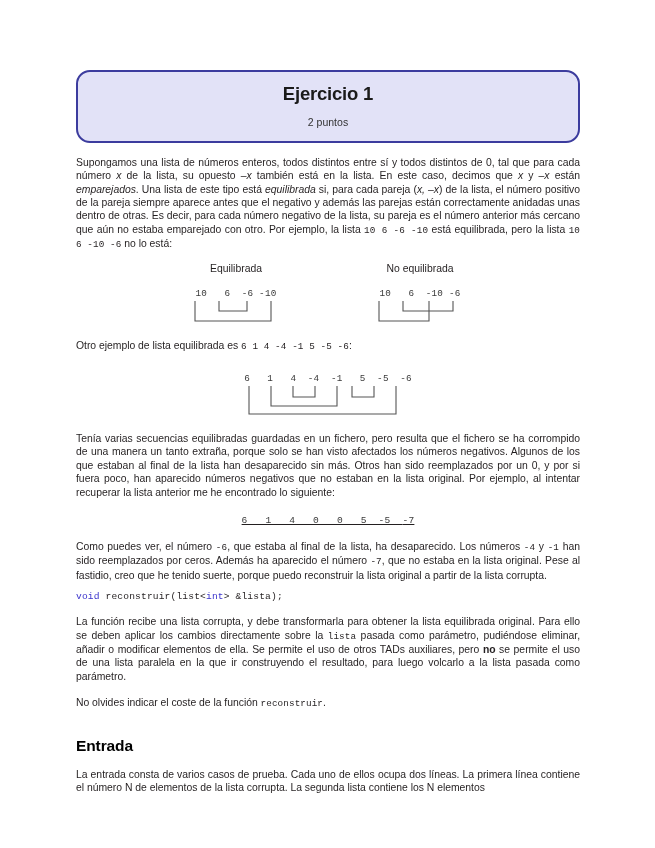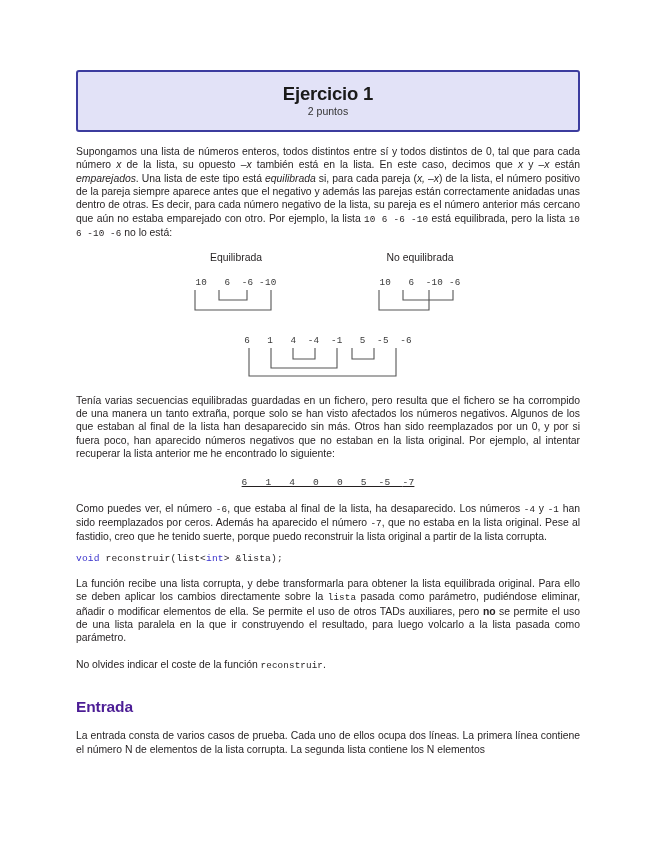--- a/index.html
+++ b/index.html
@@ -26,37 +26,37 @@
     position: absolute;
     left: 76px;
     top: 70px;
     width: 504px;
   }
 
   
   .title-box {
     border: 2px solid #3c3c9e;
     background: #e2e2f7;
-    border-radius: 3px;
+    border-radius: 14px;
     text-align: center;
     padding: 10px 6px 12px 6px;
     box-sizing: border-box;
     width: 100%;
   }
   .title-box .ex-title {
     font-size: 18.5px;
     font-weight: bold;
     color: #1a1a1a;
     letter-spacing: -0.2px;
     line-height: 1.25;
   }
   .title-box .ex-points {
     font-size: 10.5px;
     color: #333333;
-    margin-top: 0;
+    margin-top: 11px;
     line-height: 1.2;
   }
 
   
   p.para {
     font-size: 10.4px;
     line-height: 13.4px;
     text-align: justify;
     margin: 13px 0 9px 0;
     color: #231f20;
@@ -116,21 +116,21 @@
     font-size: 9.6px;
     color: #3a3a3a;
     letter-spacing: 0.2px;
     white-space: pre;
   }
 
   
   h2.section {
     font-size: 15.5px;
     font-weight: bold;
-    color: #4c1d95;
+    color: #000000;
     margin: 26px 0 13px 0;
     letter-spacing: -0.1px;
   }
 </style>
 </head>
 <body>
 
 <div class="page">
   <div class="content">
 
@@ -164,20 +164,21 @@
 
             <path d="M5 1 L5 21 L55 21 L55 1" fill="none" stroke="#555555" stroke-width="1.1"></path>
 
             <path d="M29 1 L29 11 L79 11 L79 1" fill="none" stroke="#555555" stroke-width="1.1"></path>
           </svg>
         </div>
       </div>
 
     </div>
 
+    <p class="para"><span>Otro ejemplo de lista equilibrada es </span><span class="mono">6  1  4  -4  -1  5  -5  -6</span><span>:</span></p>
 
     <div class="diagram-row" style="gap:0;margin-top:14px;margin-bottom:11px;">
       <div class="diagram-col">
         <div class="seq-wrap">
           <div class="seq">6   1   4  -4  -1   5  -5  -6</div>
           <svg class="bracket-svg" width="158" height="34" viewBox="0 0 158 34">
 
             <path d="M5 1 L5 29 L152 29 L152 1" fill="none" stroke="#555555" stroke-width="1.1"></path>
 
             <path d="M27 1 L27 21 L93 21 L93 1" fill="none" stroke="#555555" stroke-width="1.1"></path>

